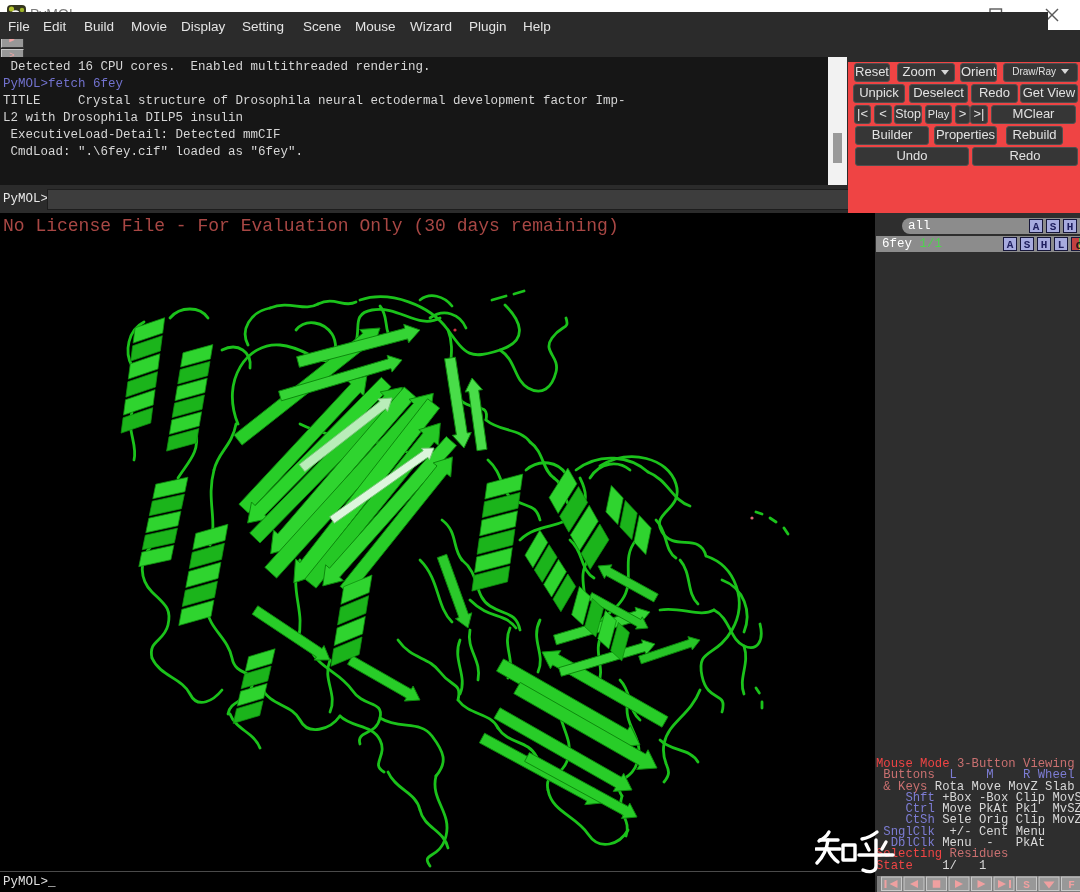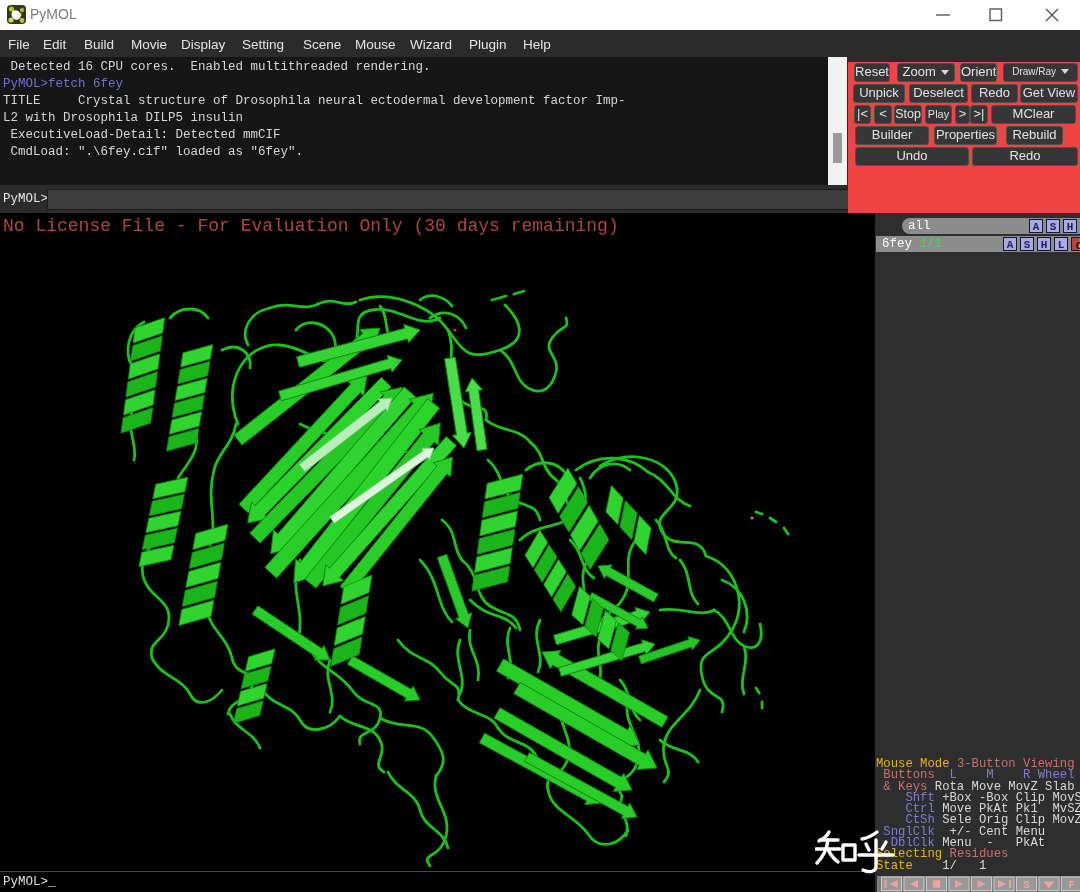--- a/index.html
+++ b/index.html
@@ -3,21 +3,21 @@
 <meta charset="utf-8">
 <style>
   html,body{margin:0;padding:0;}
   body{width:1080px;height:892px;position:relative;overflow:hidden;background:#2b2b2b;
        font-family:"Liberation Sans",sans-serif;}
   .abs{position:absolute;}
   
   #titlebar{left:0;top:0;width:1080px;height:30px;background:#ffffff;}
   #title-text{left:30px;top:6px;font-size:14px;color:#7a7a7a;}
   
-  #menubar{left:0;top:30px;width:972px;height:27px;background:#2b2b2b;text-decoration:underline;}
+  #menubar{left:0;top:12px;width:1048px;height:27px;background:#2b2b2b;text-decoration:underline;}
   .menu-item{position:absolute;top:7px;font-size:13.5px;color:#e4e4e4;}
   
   #console{left:0;top:57px;width:828px;height:128px;background:#161616;}
   #console pre{margin:0;padding:2px 0 0 3px;font-family:"Liberation Mono",monospace;
      font-size:12.5px;line-height:17px;color:#d6d6d6;}
   #scrollbar{left:828px;top:57px;width:19px;height:128px;background:#f2f2f2;}
   #scrollthumb{left:833px;top:133px;width:9px;height:30px;background:#9a9a9a;}
   
   #promptrow{left:0;top:185px;width:1080px;height:28px;background:#2b2b2b;}
   #prompt-label{left:3px;top:192px;font-size:12.5px;color:#e8e8e8;font-family:"Liberation Mono",monospace;}
@@ -36,21 +36,21 @@
   #vprompt{left:3px;top:875px;font-size:12.5px;color:#e0e0e0;font-family:"Liberation Mono",monospace;}
   
   #sidepanel{left:875px;top:213px;width:205px;height:679px;background:#2e2e2e;}
   .objrow{position:absolute;left:1px;width:204px;height:16px;background:#8c8c8c;}
   .objtxt{position:absolute;left:6px;top:1px;font-size:12.5px;color:#ffffff;font-family:"Liberation Mono",monospace;}
   .abtn{position:absolute;top:1px;width:14px;height:14px;background:#a7abdf;border:1px solid #16163a;
         font-size:11px;color:#202060;text-align:center;line-height:14px;font-family:"Liberation Mono",monospace;font-weight:bold;box-sizing:border-box;}
   
   #mousepanel{left:876px;top:759px;width:203px;height:113px;}
   #mousepanel pre{margin:0;font-family:"Liberation Mono",monospace;font-size:12.25px;line-height:11.3px;color:#d8d8d8;}
-  .mg{color:#eab308;} .mr{color:#c97070;} .mb{color:#7d7dd4;}
+  .mg{color:#ef4444;} .mr{color:#c97070;} .mb{color:#7d7dd4;}
   
   #vcrbar{left:877px;top:876px;width:203px;height:16px;background:#7f7f7f;display:flex;padding-top:0px;}
   .vcr{width:21px;height:13px;margin:1px 0.5px 0 0.5px;background:#989898;
        border-top:1px solid #c8c8c8;border-left:1px solid #c8c8c8;
        border-bottom:1px solid #383838;border-right:1px solid #383838;
        color:#efa4a4;font-size:9px;text-align:center;line-height:13px;font-family:"Liberation Mono",monospace;}
   
   #watermark{left:815px;top:826px;width:270px;height:52px;color:#ffffff;}
   #wm-text{position:absolute;left:78px;top:3px;font-size:31px;color:#fff;white-space:nowrap;}
 </style>

